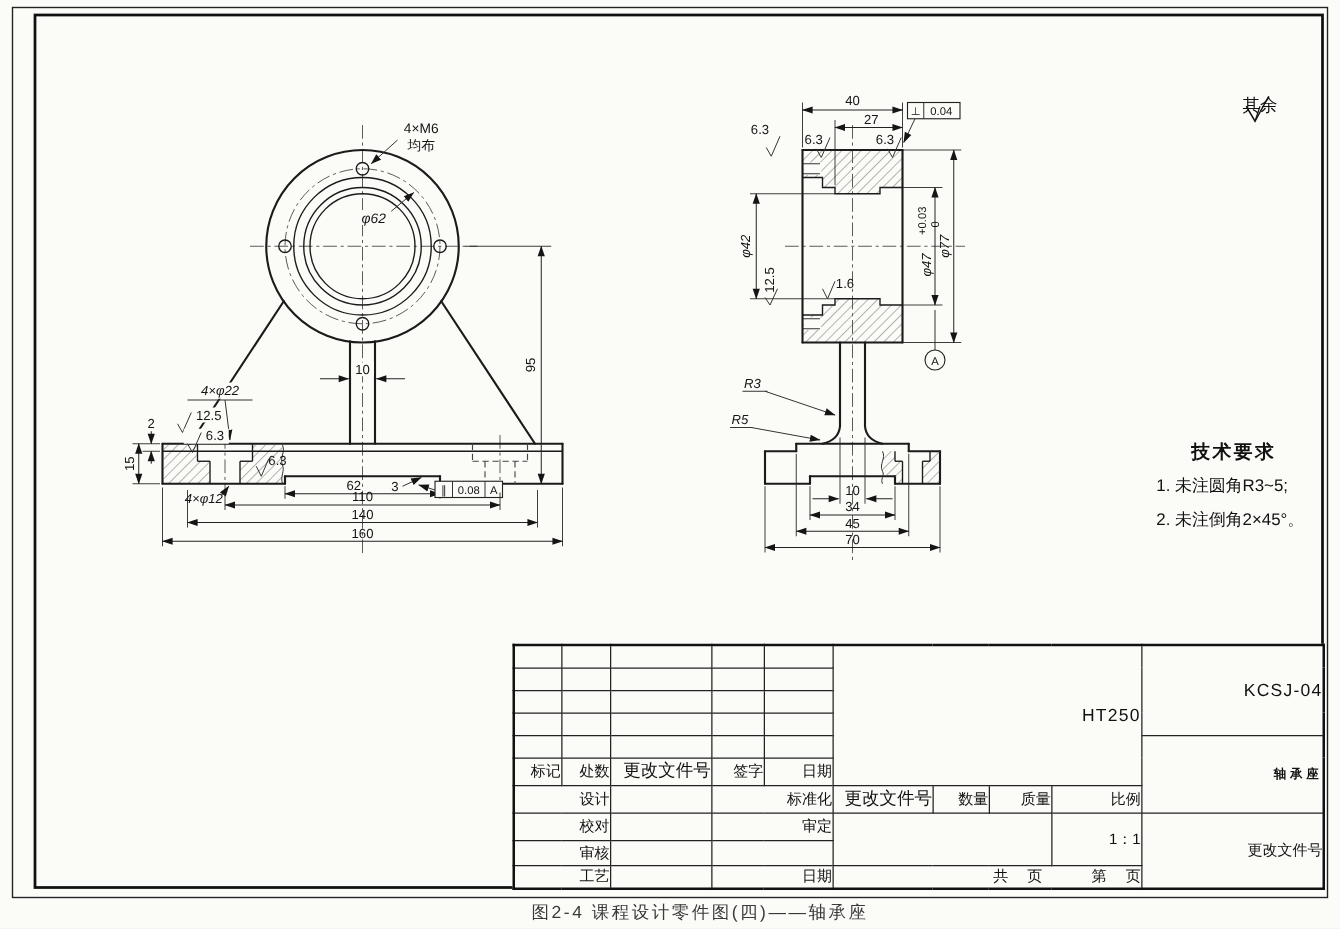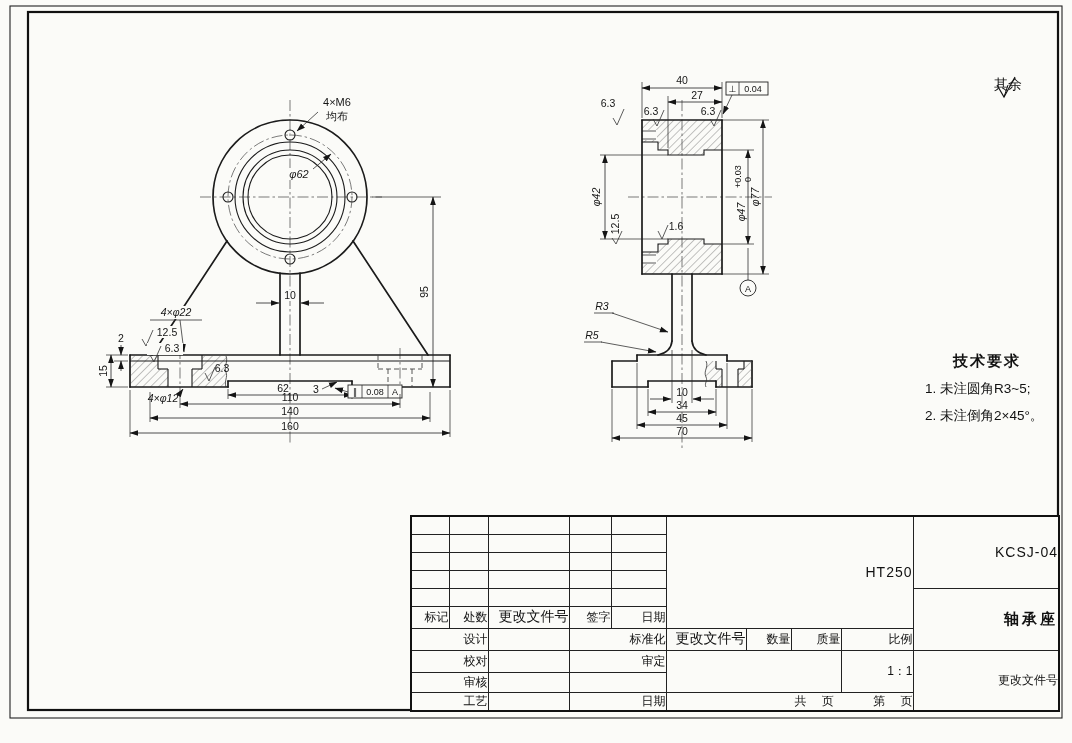--- a/index.html
+++ b/index.html
@@ -9,21 +9,21 @@
   .dt{font-size:10.5px;}
   .dts{font-size:9px;}
   .dtc{font-size:11px;}
   .it{font-style:italic;}
   
   #tblock{position:absolute;left:410px;top:515px;width:648px;border-collapse:collapse;table-layout:fixed;background:#fbfbf8;}
   #tblock td{border:1px solid #222;font-size:12px;text-align:right;color:#111;padding:0;overflow:hidden;white-space:nowrap;}
   #tblock{border:2px solid #111;}
   #tblock td.sm{font-size:14px;font-family:Liberation Serif, serif;}
   #tblock td.big{font-size:14px;letter-spacing:1px;}
-  #tblock td.part{font-size:15px;font-weight:bold;letter-spacing:3px;}
+  #tblock td.part{font-size:10px;font-weight:bold;letter-spacing:3px;}
   .r18{height:18px;} .r22{height:22px;} .r20{height:20px;} .r19{height:19px;}
   
   #tech{position:absolute;left:925px;top:352px;width:150px;color:#111;}
   #tech .tt{font-size:15px;font-weight:bold;letter-spacing:2px;margin-left:28px;}
   #tech .ti{font-size:13.5px;margin-top:9px;}
   #surf{position:absolute;left:994px;top:76px;display:flex;align-items:center;color:#111;}
   #surf .sl{font-size:14px;margin-right:4px;}
   #caption{position:absolute;left:260px;top:721px;width:600px;text-align:center;font-size:14px;color:#3a3a3a;letter-spacing:2px;}
 </style>
 </head>
@@ -419,14 +419,15 @@
   </tr>
   <tr class="r19">
     <td colspan="2">工艺</td>
     <td></td>
     <td colspan="2">日期</td>
     <td colspan="4">共　 页　　　 第　 页</td>
   </tr>
 </tbody>
     </table>
 
+<div id="caption">图2-4 课程设计零件图(四)——轴承座</div>
 
 </div>
 
 </body></html>

